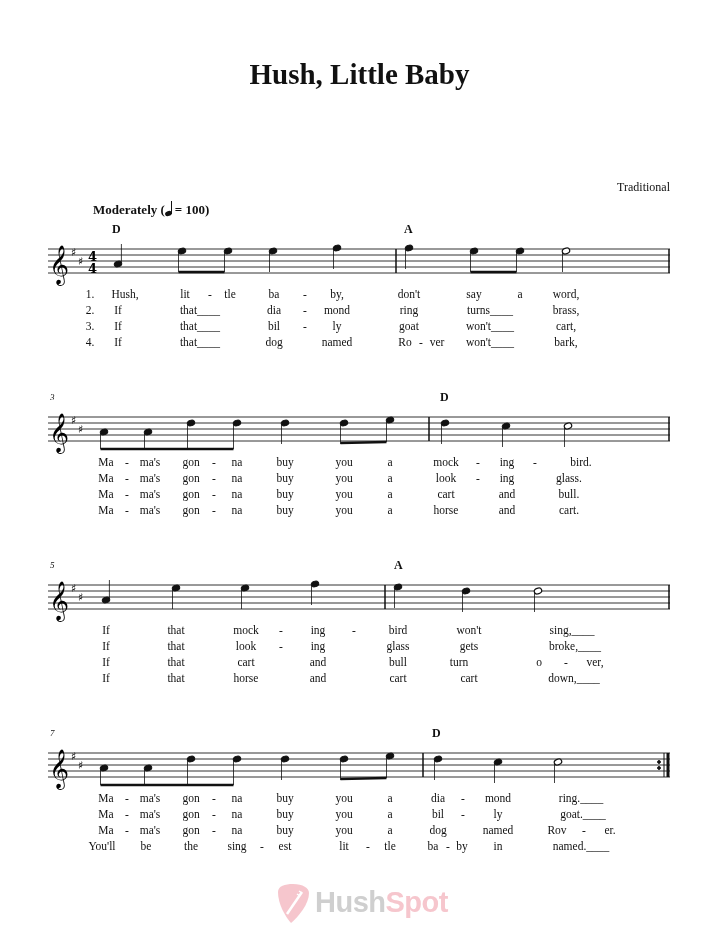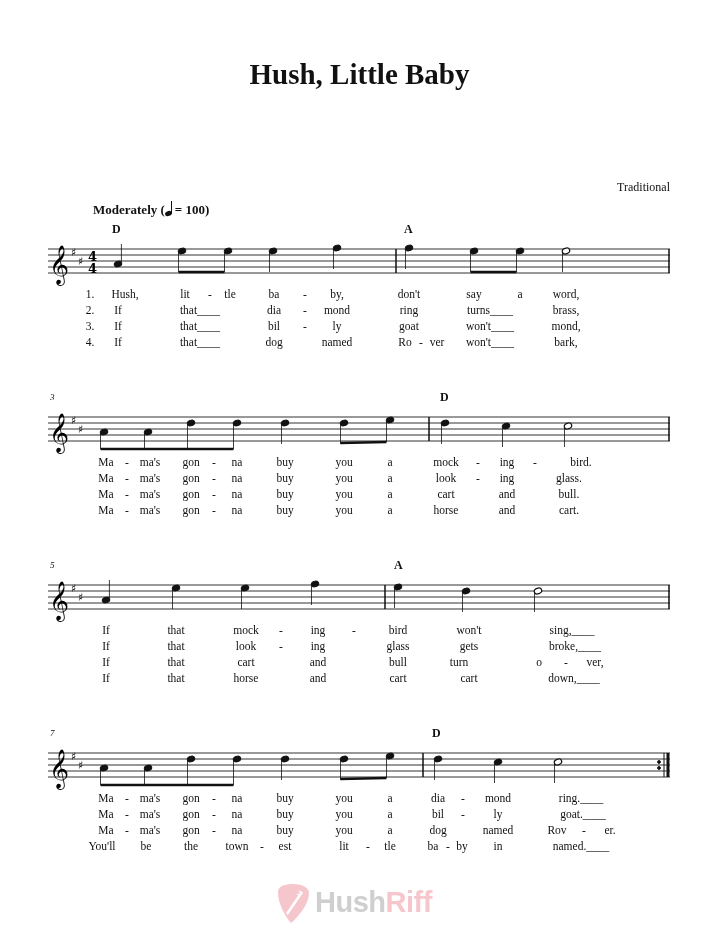--- a/index.html
+++ b/index.html
@@ -105,21 +105,21 @@
     </div>
     <div class="lyric-row">
       <span class="vnum" style="left:42px">3.</span>
       <span class="syl" style="left:70px">If</span>
       <span class="syl" style="left:152px">that____</span>
       <span class="syl" style="left:226px">bil</span>
       <span class="syl" style="left:257px">-</span>
       <span class="syl" style="left:289px">ly</span>
       <span class="syl" style="left:361px">goat</span>
       <span class="syl" style="left:442px">won't____</span>
-      <span class="syl" style="left:518px">mond,</span>
+      <span class="syl" style="left:518px">cart,</span>
     </div>
     <div class="lyric-row">
       <span class="vnum" style="left:42px">4.</span>
       <span class="syl" style="left:70px">If</span>
       <span class="syl" style="left:152px">that____</span>
       <span class="syl" style="left:226px">dog</span>
       <span class="syl" style="left:289px">named</span>
       <span class="syl" style="left:357px">Ro</span>
       <span class="syl" style="left:373px">-</span>
       <span class="syl" style="left:389px">ver</span>
@@ -399,35 +399,35 @@
       <span class="syl" style="left:390px">dog</span>
       <span class="syl" style="left:450px">named</span>
       <span class="syl" style="left:509px">Rov</span>
       <span class="syl" style="left:536px">-</span>
       <span class="syl" style="left:562px">er.</span>
     </div>
     <div class="lyric-row">
       <span class="syl" style="left:54px">You'll</span>
       <span class="syl" style="left:98px">be</span>
       <span class="syl" style="left:143px">the</span>
-      <span class="syl" style="left:189px">town</span>
+      <span class="syl" style="left:189px">sing</span>
       <span class="syl" style="left:214px">-</span>
       <span class="syl" style="left:237px">est</span>
       <span class="syl" style="left:296px">lit</span>
       <span class="syl" style="left:320px">-</span>
       <span class="syl" style="left:342px">tle</span>
       <span class="syl" style="left:385px">ba</span>
       <span class="syl" style="left:400px">-</span>
       <span class="syl" style="left:414px">by</span>
       <span class="syl" style="left:450px">in</span>
       <span class="syl" style="left:533px">named.____</span>
     </div>
   </div>
 </div>
 
 <div class="logo">
   <svg width="36" height="40" viewBox="0 0 36 40" style="position:absolute;left:0;top:0;">
     <path d="M3 8 C3 2 10 0 18 0 C28 0 34 4 34 9 C34 20 24 32 16 39 C10 32 3 20 3 8 Z" fill="#f6c6cd"></path>
     <path d="M12 30 L27 8" stroke="#fff" stroke-width="2.5"></path>
     <path d="M22 10 l3 2 M24 7 l3 2" stroke="#fff" stroke-width="1.5"></path>
   </svg>
-  <div class="logo-text"><span class="r">Hush</span><span class="s">Riff</span></div>
+  <div class="logo-text"><span class="r">Hush</span><span class="s">Spot</span></div>
 </div>
 
 </body></html>

